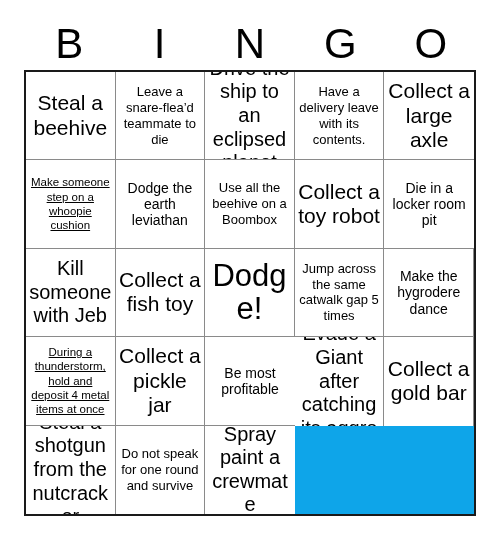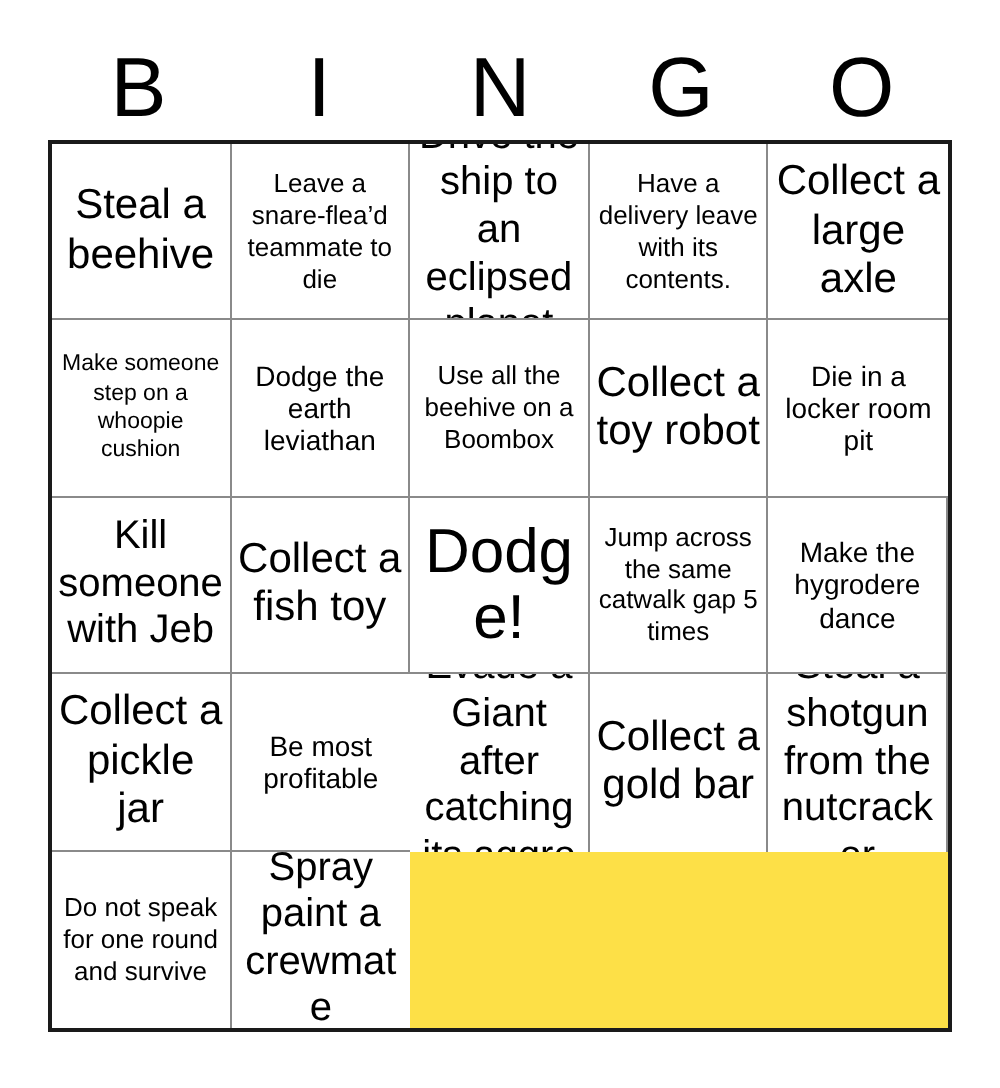--- a/index.html
+++ b/index.html
@@ -50,21 +50,21 @@
     position: absolute;
     left: 24px;
     top: 70px;
     width: 452px;
     height: 446px;
     box-sizing: border-box;
     border: 2px solid #1a1a1a;
     display: grid;
     grid-template-columns: repeat(5, 1fr);
     grid-template-rows: repeat(5, 1fr);
-    background: #fde047;
+    background: #0ea5e9;
   }
 
   .cell {
     box-sizing: border-box;
     border-right: 1px solid #8a8a8a;
     border-bottom: 1px solid #8a8a8a;
     display: flex;
     align-items: center;
     justify-content: center;
     text-align: center;
@@ -83,21 +83,21 @@
     font-weight: 400;
     word-wrap: break-word;
   }
 
   
   .t-free   { font-size: 31px; line-height: 1.08; }
   .t-xl     { font-size: 21px; line-height: 1.16; }
   .t-lg     { font-size: 14px; line-height: 1.16; }
   .t-md     { font-size: 20px; line-height: 1.18; }
   .t-sm     { font-size: 13px; line-height: 1.22; }
-  .t-xs     { font-size: 11.5px; line-height: 1.25; }
+  .t-xs     { font-size: 11.5px; line-height: 1.25; text-decoration: underline; }
 </style>
 </head>
 <body>
 
 <div id="bingo-card">
 
   <div id="header-row">
     <div class="header-letter">B</div>
     <div class="header-letter">I</div>
     <div class="header-letter">N</div>
@@ -149,20 +149,23 @@
       <span class="cell-text t-free">Dodge!</span>
     </div>
 
     <div class="cell">
       <span class="cell-text t-sm">Jump across the same catwalk gap 5 times</span>
     </div>
     <div class="cell">
       <span class="cell-text t-lg">Make the hygrodere dance</span>
     </div>
     <div class="cell">
+      <span class="cell-text t-xs">During a thunderstorm, hold and deposit 4 metal items at once</span>
+    </div>
+    <div class="cell">
       <span class="cell-text t-xl">Collect a pickle jar</span>
     </div>
     <div class="cell col-last">
       <span class="cell-text t-lg">Be most profitable</span>
     </div>
 
     <div class="cell row-last">
       <span class="cell-text t-md">Evade a Giant after catching its aggro</span>
     </div>
     <div class="cell row-last">

